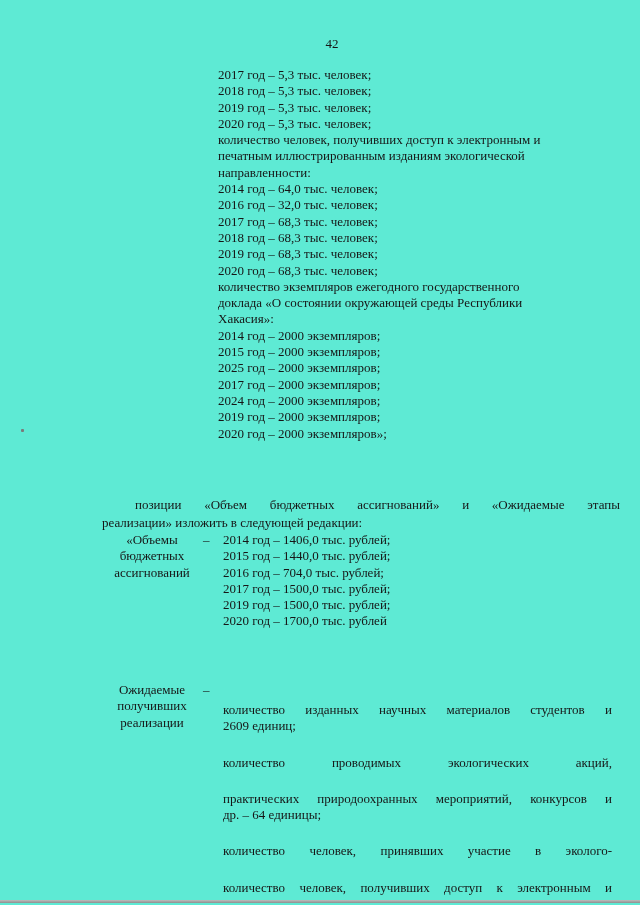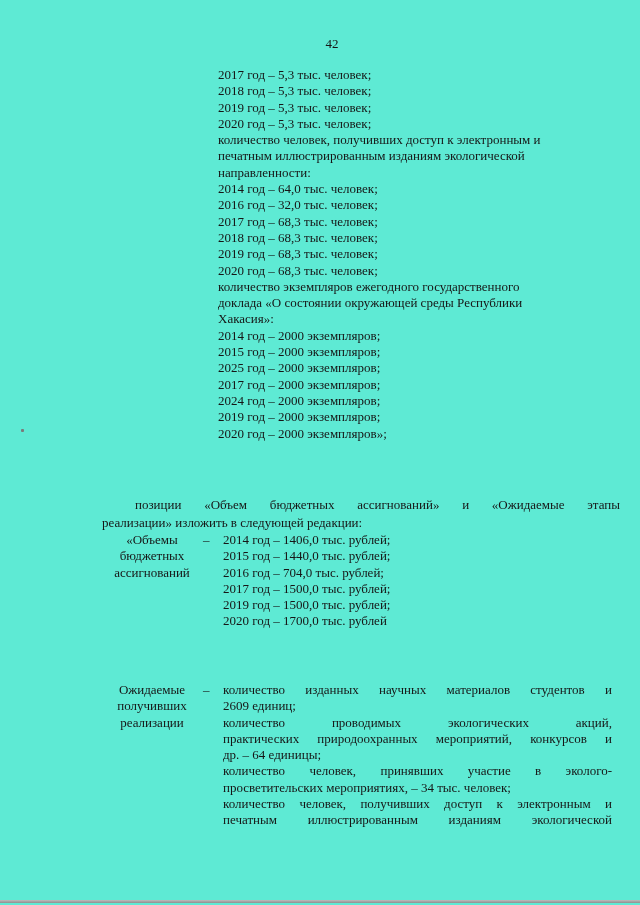--- a/index.html
+++ b/index.html
@@ -11,21 +11,21 @@
   .pagenum { position:absolute; top:36px; left:300px; width:64px; text-align:center; }
   .block1 { position:absolute; left:218px; top:67px; width:400px; line-height:16.3px; }
   .para   { position:absolute; left:74px; top:496px; width:518px; line-height:17.5px;margin-left:28px; }
   .pline1 { text-indent:33px; text-align:justify; text-align-last:justify; }
   .row    { position:absolute; left:0; width:640px; line-height:16.3px; }
   .row1   { top:532px; }
   .row2   { top:682px; }
   .label  { position:absolute; left:88px; width:128px;text-align:center; }
   .dash   { position:absolute; left:203px; width:16px; }
   .value  { position:absolute; left:223px; width:389px; }
-  .just   { text-align:justify; text-align-last:justify; }
+  .just   { text-align:justify; text-align-last:justify;margin-top:20px; }
   .speck  { position:absolute; left:21px; top:429px; width:3px; height:3px; background:#7a7a7a; border-radius:1px; }
   .scanline { position:absolute; left:0; top:900px; width:640px; height:3px;
     background:linear-gradient(to bottom,#bdbdbd,#8f8f8f); }
 </style>
 </head>
 <body>
 
 <div class="page">
 
   <div class="pagenum">42</div>
@@ -85,21 +85,20 @@
       <div class="ln">реализации</div>
     </div>
     <div class="dash">–</div>
     <div class="value">
       <div class="ln just">количество изданных научных материалов студентов и</div>
       <div class="ln">2609 единиц;</div>
       <div class="ln just">количество проводимых экологических акций,</div>
       <div class="ln just">практических природоохранных мероприятий, конкурсов и</div>
       <div class="ln">др. – 64 единицы;</div>
       <div class="ln just">количество человек, принявших участие в эколого-</div>
-      <div class="ln">просветительских мероприятиях, – 34 тыс. человек;</div>
       <div class="ln just">количество человек, получивших доступ к электронным и</div>
       <div class="ln just">печатным иллюстрированным изданиям экологической</div>
     </div>
   </div>
 
   <div class="speck"></div>
   <div class="scanline"></div>
 
 </div>
 

